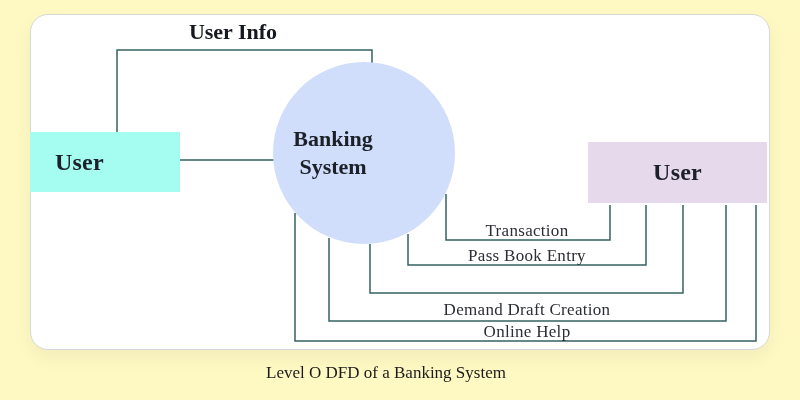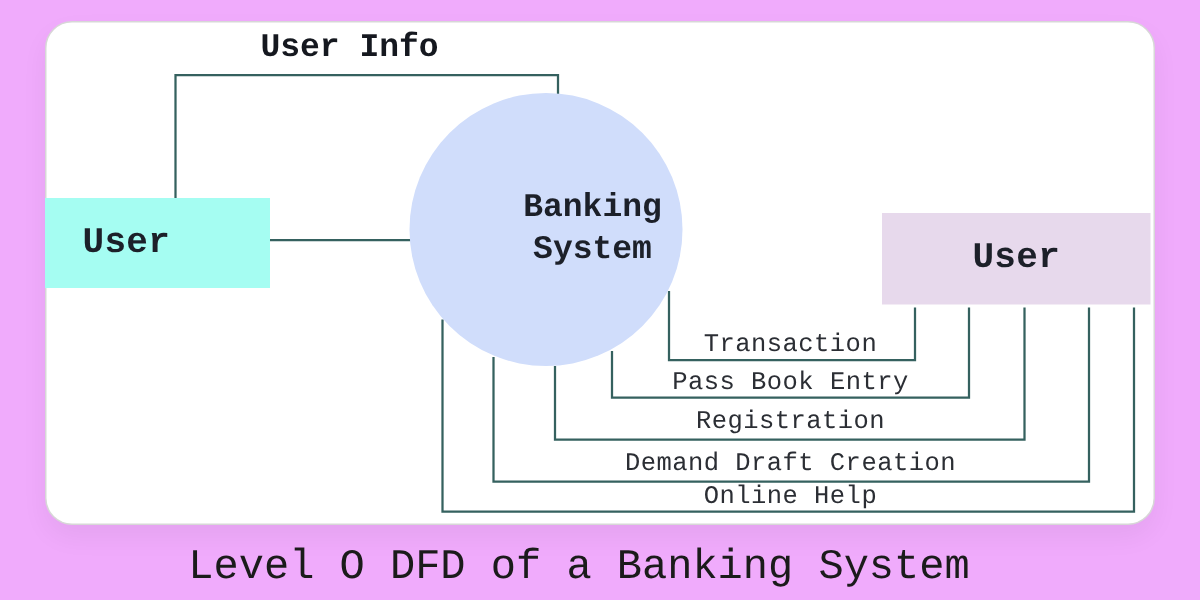--- a/index.html
+++ b/index.html
@@ -1,54 +1,54 @@
 <!DOCTYPE html>
 <html><head>
 <meta charset="utf-8">
 <style>
   html,body{margin:0;padding:0;background:#ffffff;}
   #stage{
-    position:relative;width:800px;height:400px;background:#f0abfc;overflow:hidden;
-    font-family:Liberation Mono, monospace;color:#20242e;
+    position:relative;width:800px;height:400px;background:#fef9c3;overflow:hidden;
+    font-family:Liberation Serif, serif;color:#20242e;
   }
   .card{
     position:absolute;left:30px;top:14px;width:738px;height:334px;
     background:#ffffff;border:1.5px solid #d7d7d7;border-radius:18px;
     box-shadow:0 8px 18px rgba(0,0,0,0.05);
   }
   .lines{position:absolute;left:0;top:0;width:800px;height:400px;pointer-events:none;}
   .lines polyline{fill:none;stroke:#35615f;stroke-width:1.5;}
   .entity{
     position:absolute;display:flex;align-items:center;justify-content:center;
     font-weight:bold;font-size:24px;letter-spacing:0.2px;color:#1c2029;
   }
   .entity-left{left:30px;top:132px;width:150px;height:60px;background:#a5fdf2;justify-content:flex-start;padding-left:25px;box-sizing:border-box;}
   .entity-right{left:588px;top:142px;width:179px;height:61px;background:#e7d9ec;}
   .process{
     position:absolute;left:273px;top:62px;width:182px;height:182px;border-radius:50%;
-    background:#d0ddfb;display:flex;align-items:center;justify-content:flex-end;text-align:center;
+    background:#d0ddfb;display:flex;align-items:center;justify-content:flex-start;text-align:center;
     font-weight:bold;font-size:22px;line-height:28px;color:#1c2029;
   }
   .process .ptext{width:120px;}
   .toplabel{
     position:absolute;left:233px;top:19px;transform:translateX(-50%);
     font-weight:bold;font-size:22px;color:#15181f;white-space:nowrap;
   }
   .verify{
     position:absolute;left:222px;top:107px;transform:translateX(-50%);
     font-size:19px;line-height:27px;color:#2a2d33;text-align:center;width:90px;
   }
   .flowlabel{
     position:absolute;transform:translateX(-50%);left:527px;
     font-size:17px;color:#2b2e34;white-space:nowrap;letter-spacing:0.3px;
   }
   .fl-0{top:221px;} .fl-1{top:246px;} .fl-2{top:272px;} .fl-3{top:300px;} .fl-4{top:322px;}
   .caption{
     position:absolute;left:386px;top:363px;transform:translateX(-50%);
-    font-size:28px;color:#1b1b1b;white-space:nowrap;
+    font-size:17px;color:#1b1b1b;white-space:nowrap;
   }
 </style>
 </head>
 <body>
 
 <div id="stage">
 
   <div class="card"></div>
 
   <svg class="lines" viewBox="0 0 800 400">
@@ -71,19 +71,18 @@
   <div class="process">
     <span class="ptext">Banking System</span>
   </div>
 
   <div class="entity entity-right">
     <span>User</span>
   </div>
 
   <div class="flowlabel fl-0">Transaction</div>
   <div class="flowlabel fl-1">Pass Book Entry</div>
-  <div class="flowlabel fl-2">Registration</div>
   <div class="flowlabel fl-4">Online Help</div>
   <div class="flowlabel fl-3">Demand Draft Creation</div>
 
   <div class="caption">Level O DFD of a Banking System</div>
 
 </div>
 
 </body></html>

